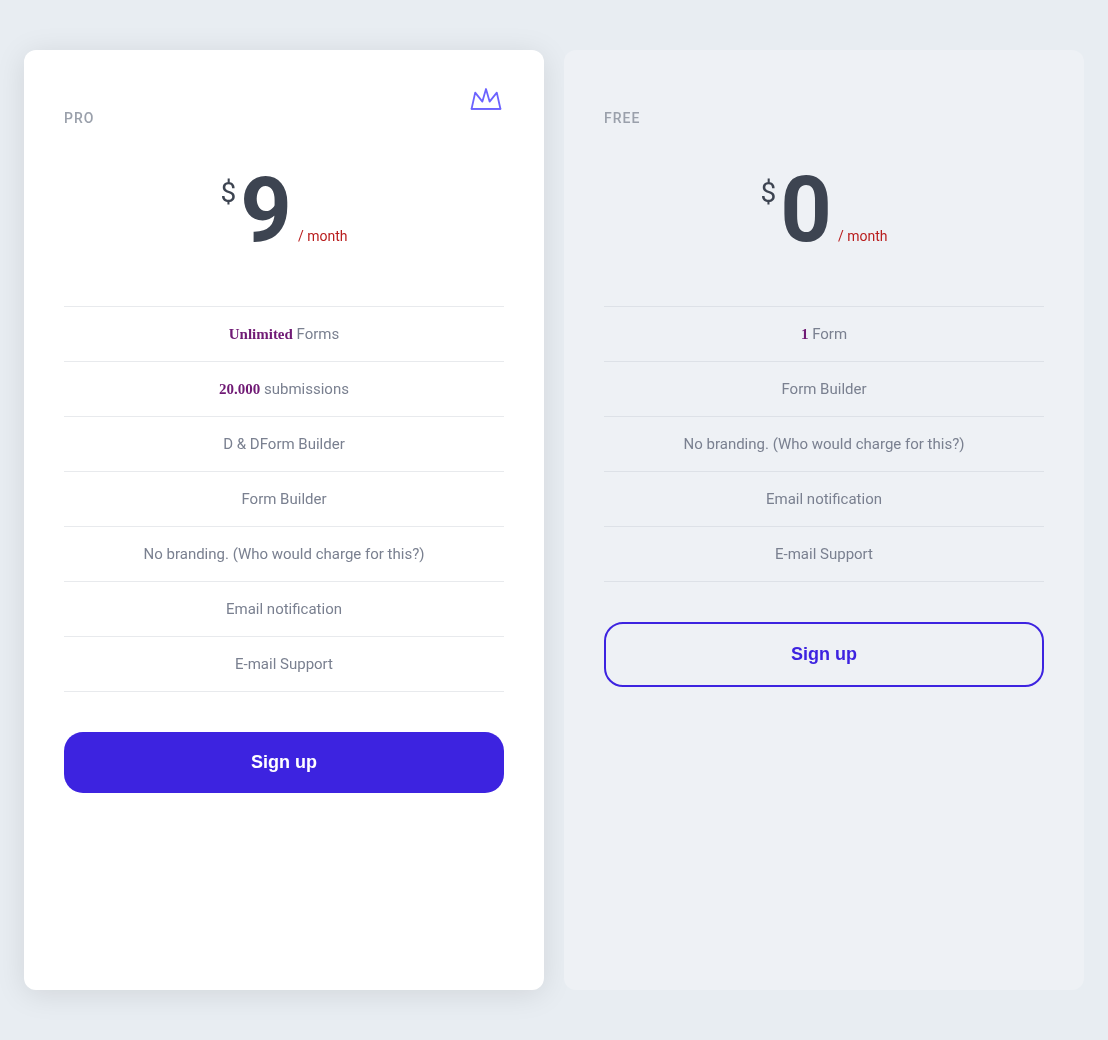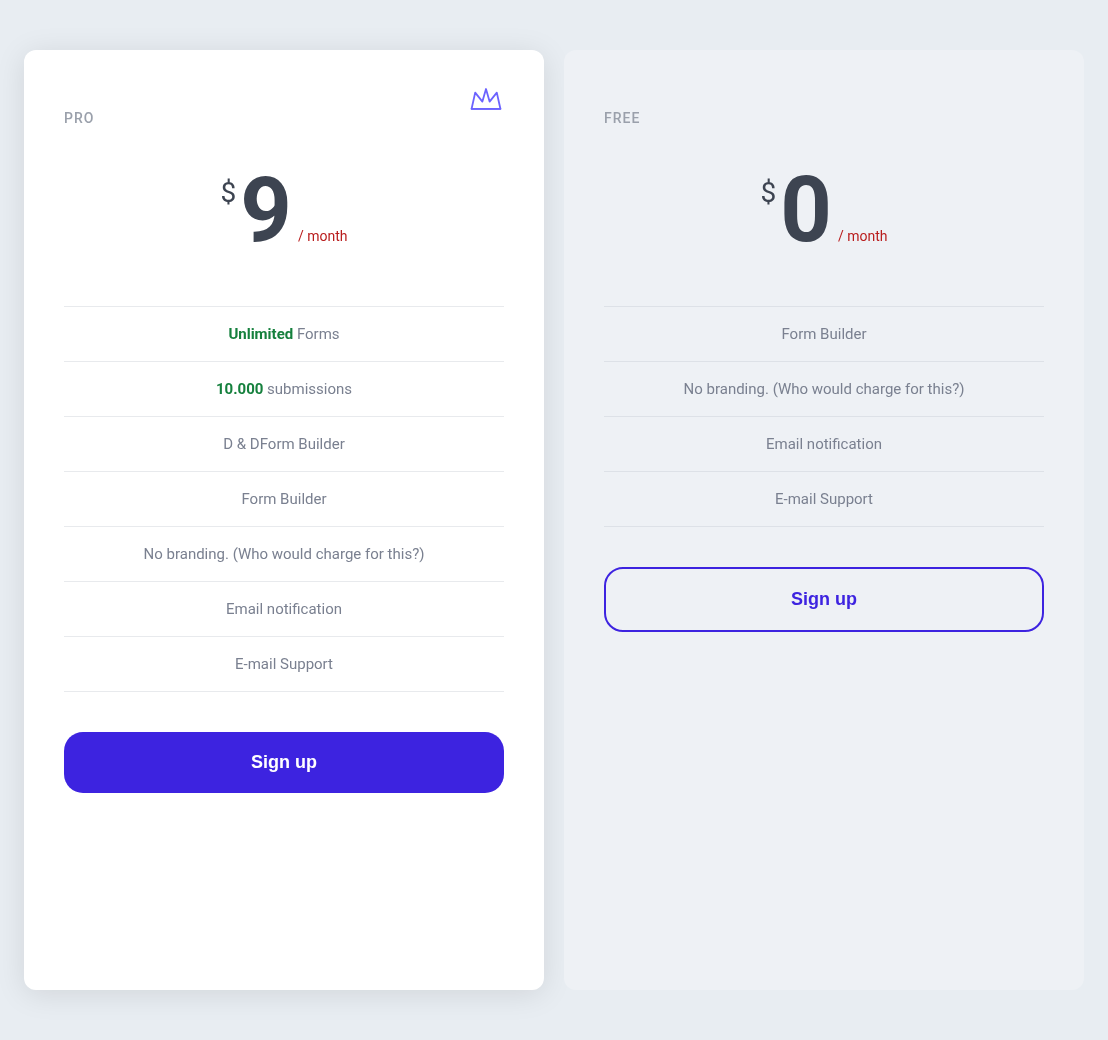--- a/index.html
+++ b/index.html
@@ -105,22 +105,23 @@
       font-size: 15px;
       color: #7a8090;
       border-bottom: 1px solid #e8eaed;
     }
 
     .feature-item:first-child {
       border-top: 1px solid #e8eaed;
     }
 
     .feature-item strong {
-      color: #15803d;
+      color: #701a75;
       font-weight: 700;
+      font-family: Liberation Serif, serif;
     }
 
     .pricing-card.free .feature-item {
       border-bottom: 1px solid #dde1e7;
     }
 
     .pricing-card.free .feature-item:first-child {
       border-top: 1px solid #dde1e7;
     }
 
@@ -170,21 +171,21 @@
     <div class="plan-name">PRO</div>
 
     <div class="price-container">
       <span class="currency">$</span>
       <span class="amount">9</span>
       <span class="period">/ month</span>
     </div>
 
     <ul class="features-list">
       <li class="feature-item"><strong>Unlimited</strong> Forms</li>
-      <li class="feature-item"><strong>10.000</strong> submissions</li>
+      <li class="feature-item"><strong>20.000</strong> submissions</li>
       <li class="feature-item">D &amp; DForm Builder</li>
       <li class="feature-item">Form Builder</li>
       <li class="feature-item">No branding. (Who would charge for this?)</li>
       <li class="feature-item">Email notification</li>
       <li class="feature-item">E-mail Support</li>
     </ul>
 
     <button class="signup-btn filled">Sign up</button>
   </div>
 
@@ -192,20 +193,21 @@
 
     <div class="plan-name">FREE</div>
 
     <div class="price-container">
       <span class="currency">$</span>
       <span class="amount">0</span>
       <span class="period">/ month</span>
     </div>
 
     <ul class="features-list">
+      <li class="feature-item"><strong>1</strong> Form</li>
       <li class="feature-item">Form Builder</li>
       <li class="feature-item">No branding. (Who would charge for this?)</li>
       <li class="feature-item">Email notification</li>
       <li class="feature-item">E-mail Support</li>
     </ul>
 
     <button class="signup-btn outline">Sign up</button>
   </div>
 
 </div>

